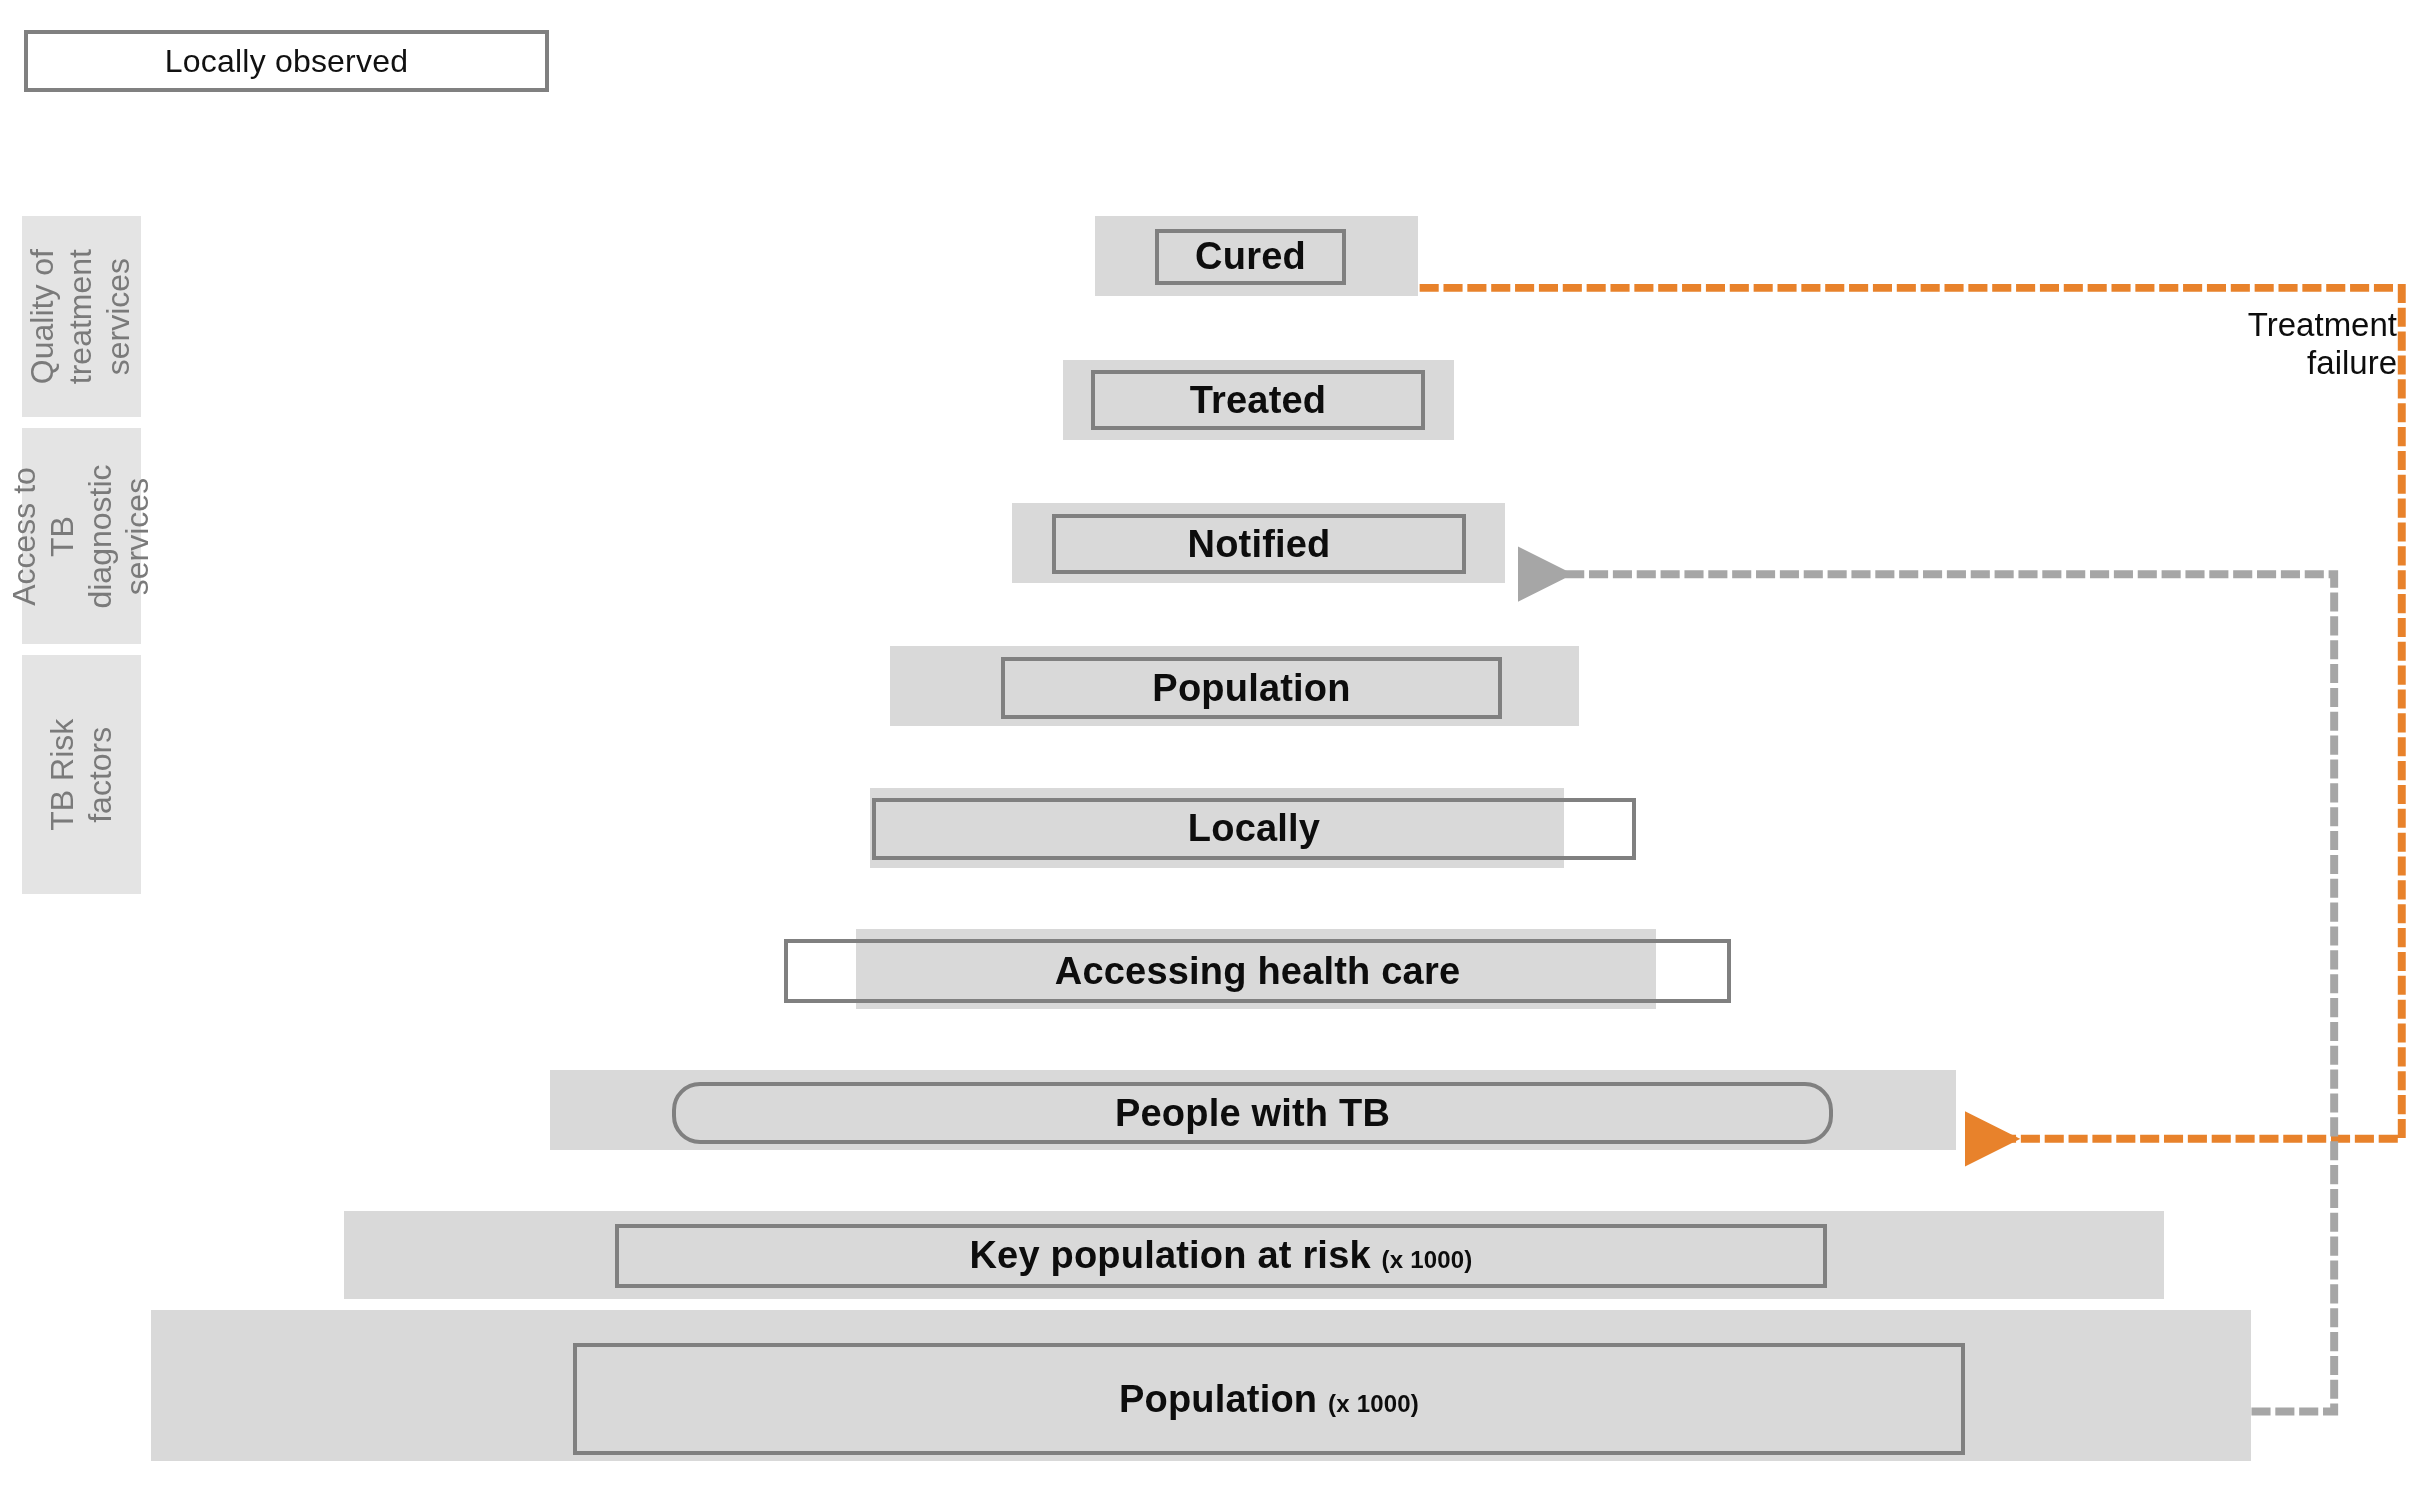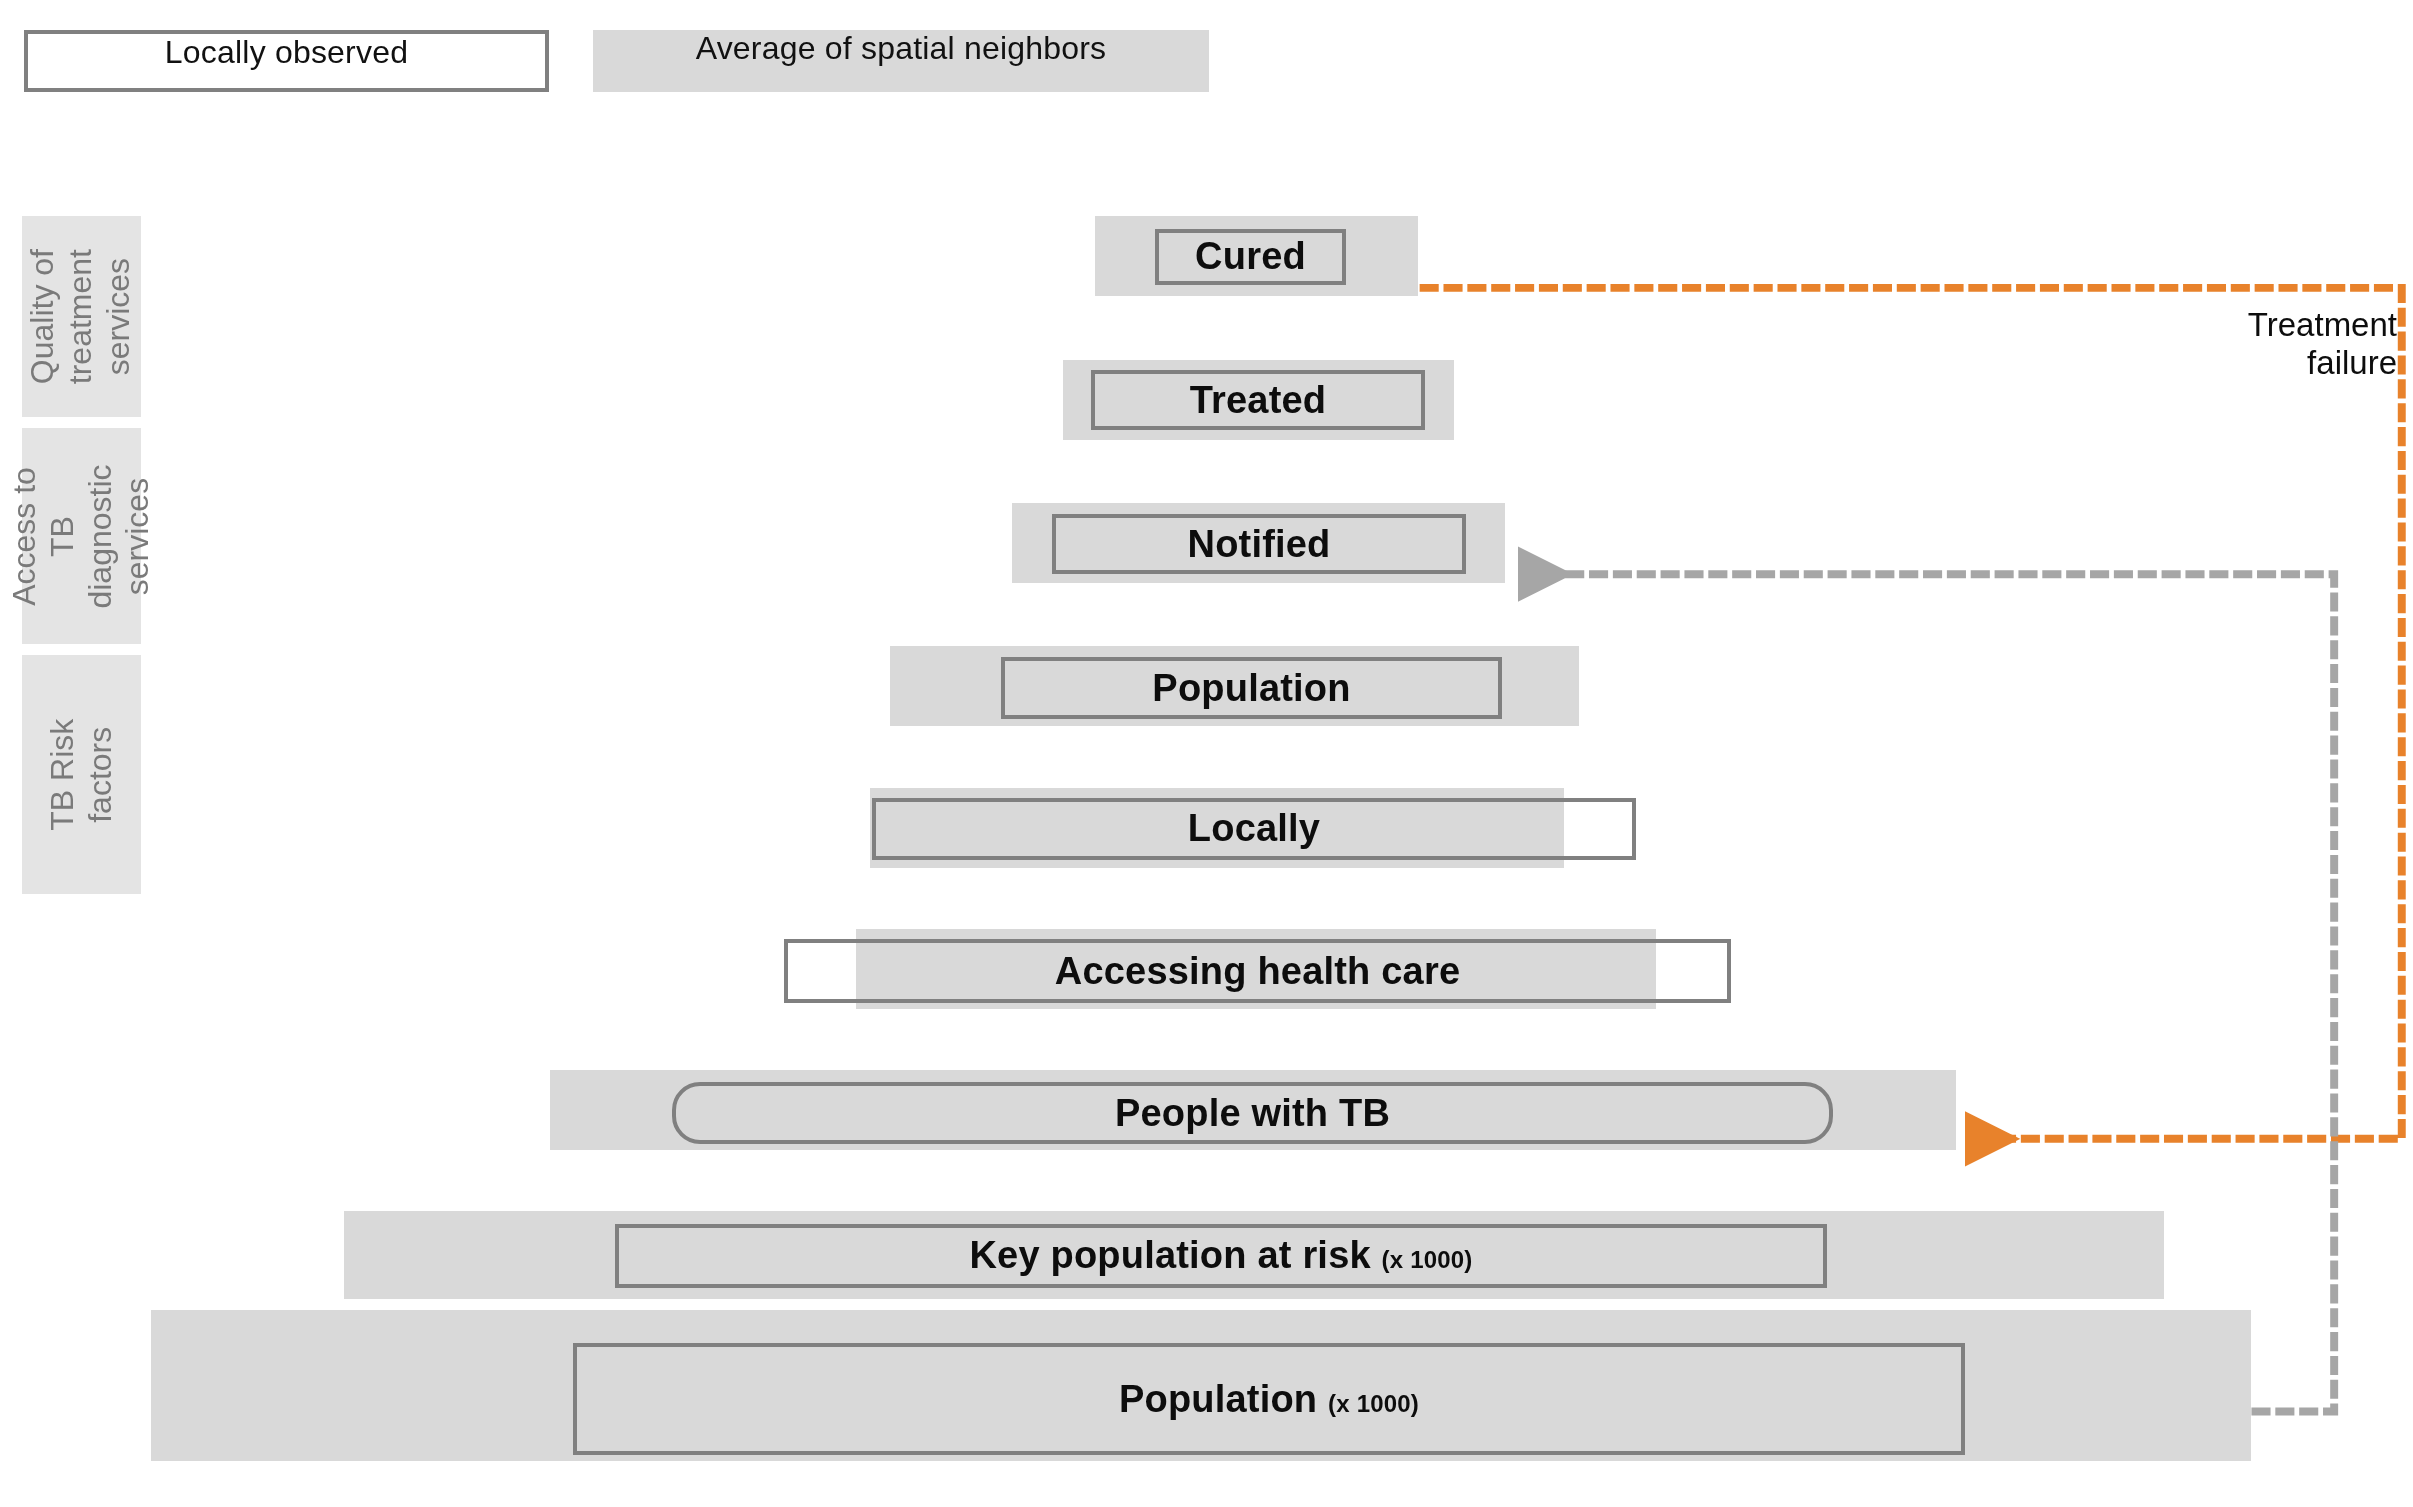--- a/index.html
+++ b/index.html
@@ -17,21 +17,21 @@
     height: 1507px;
     background: #ffffff;
     overflow: hidden;
   }
 
   
   .legend-box {
     position: absolute;
     box-sizing: border-box;
     display: flex;
-    align-items: flex-start;
+    align-items: center;
     justify-content: center;
     font-size: 32px;
     color: #111111;
     letter-spacing: 0.2px;
   }
   .legend-local {
     left: 24px;
     top: 30px;
     width: 525px;
     height: 62px;
@@ -122,23 +122,20 @@
     pointer-events: none;
   }
 </style>
 </head>
 <body>
 
 <div id="stage">
 
   <div class="legend-box legend-local">
     <span>Locally observed</span>
-  </div>
-  <div class="legend-box legend-neighbors">
-    <span>Average of spatial neighbors</span>
   </div>
 
   <div class="cat-band" id="cat-quality">
     <div class="cat-inner">Quality of
 treatment
 services</div>
   </div>
   <div class="cat-band" id="cat-access">
     <div class="cat-inner">Access to TB
 diagnostic

